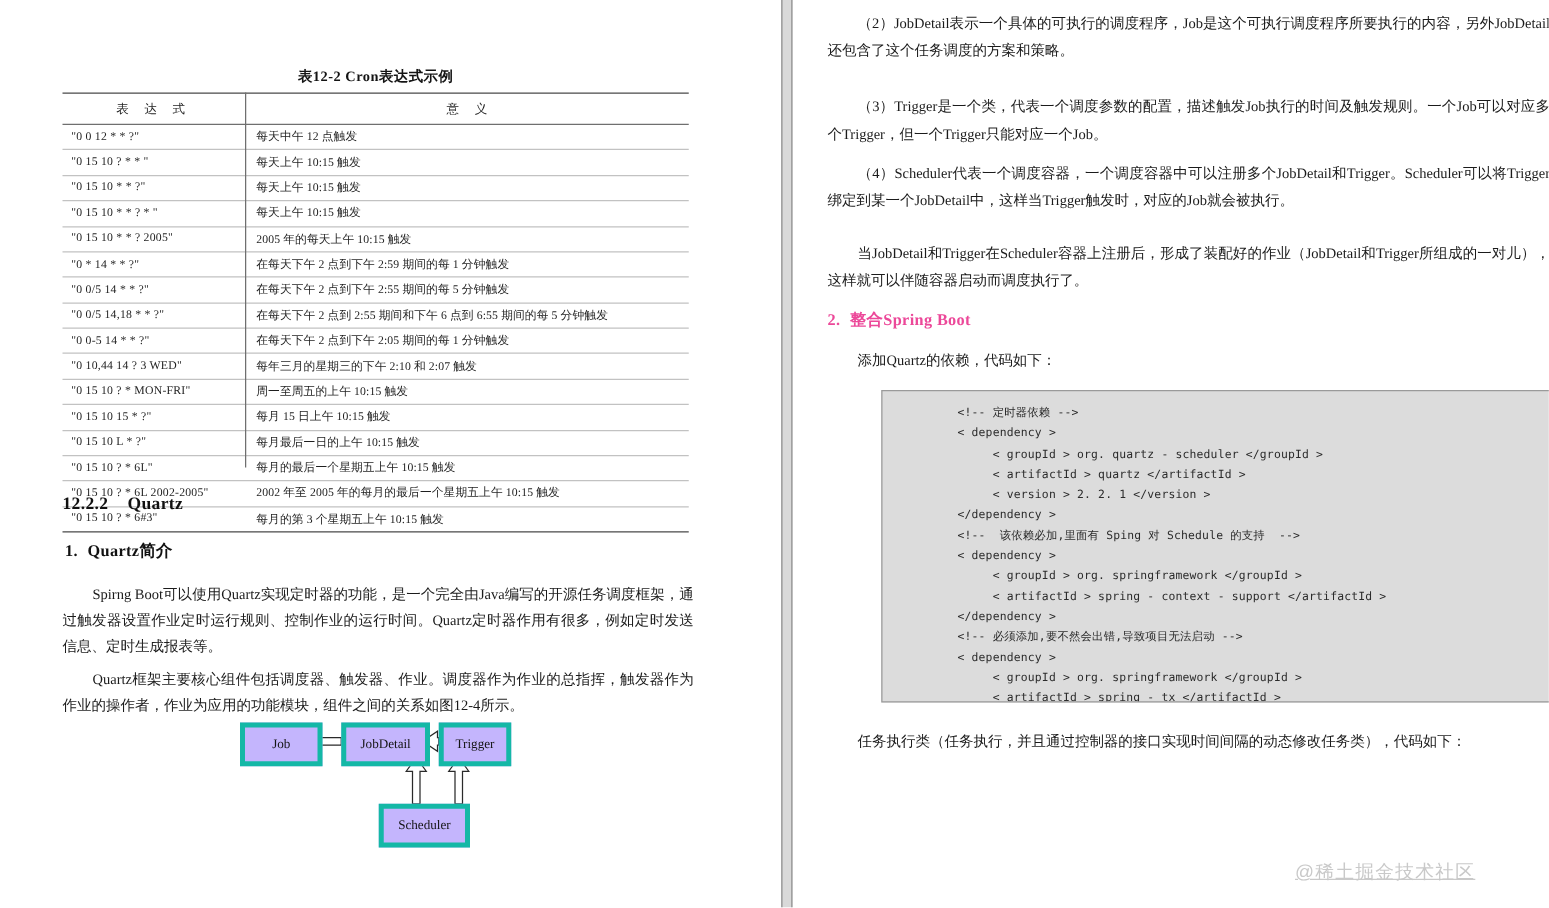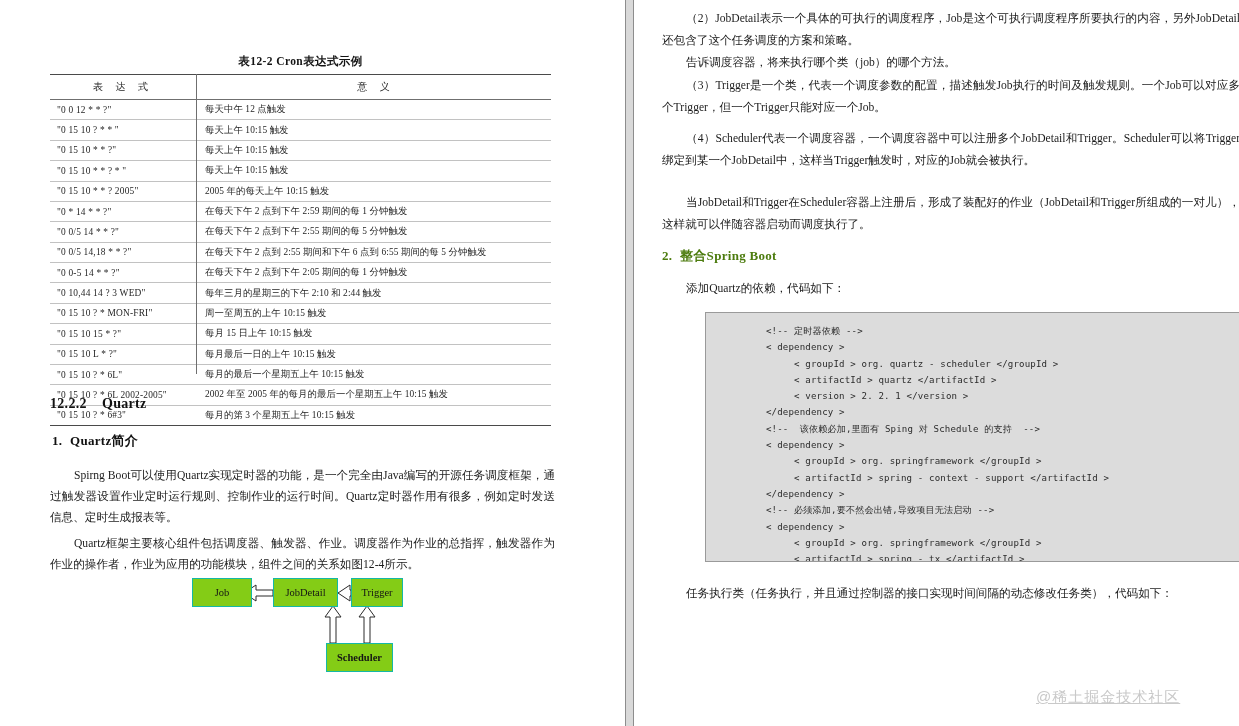--- a/index.html
+++ b/index.html
@@ -100,51 +100,51 @@
   p.ind{text-indent:24px;}
 
   .p1{left:50px;top:421px;width:505px;}
   .p2{left:50px;top:489px;width:505px;}
   .p-job{left:50px;top:658px;width:505px;font-weight:bold;}
 
   
   .diagram{position:absolute;left:50px;top:525px;width:505px;height:112px;}
   .dbox{
     position:absolute;
-    border:1px solid #14b8a6;
-    background:#84cc16;
+    border:4px solid #14b8a6;
+    background:#c4b5fd;
     display:flex;align-items:center;justify-content:center;
     font-size:10.5px;color:#151515;
     font-family:"Liberation Serif","DejaVu Serif",serif;
   }
   .box-job{left:142px;top:9px;width:58px;height:27px;}
   .box-jobdetail{left:223px;top:9px;width:63px;height:27px;}
   .box-trigger{left:301px;top:9px;width:50px;height:27px;}
-  .box-scheduler{left:276px;top:74px;width:65px;height:27px;font-weight:bold;}
+  .box-scheduler{left:253px;top:74px;width:65px;height:27px;}
   .diagram svg{position:absolute;left:0;top:0;width:505px;height:112px;}
   .fig-cap{
     position:absolute;left:50px;top:632px;width:505px;text-align:center;
     font-size:11.2px;font-weight:bold;color:#141414;letter-spacing:.3px;
   }
 
   
   p.rbody{
     position:absolute;margin:0;
     font-size:11.6px;line-height:21.5px;
     text-align:justify;color:#1b1b1b;
     font-family:"Liberation Serif","DejaVu Serif",serif;
   }
   .rp1{left:29px;top:8px;width:578px;}
   .rp2{left:29px;top:52px;width:578px;}
   .rp3{left:29px;top:75px;width:578px;}
   .rp4{left:29px;top:128px;width:578px;}
   .rp5{left:29px;top:192px;width:578px;}
   .h-spring{
     position:absolute;left:29px;top:247px;font-size:13px;font-weight:bold;
-    color:#4d7c0f;letter-spacing:.3px;
+    color:#ec4899;letter-spacing:.3px;
     font-family:"Liberation Serif","DejaVu Serif",serif;
   }
   .h-spring .num{display:inline-block;min-width:18px;}
   .rp6{left:29px;top:278px;width:578px;}
   .rp7{left:29px;top:583px;width:578px;}
 
   
   .codeblock{
     position:absolute;left:72px;top:312px;width:1145px;height:250px;
     background:#dcdcdc;
@@ -224,21 +224,21 @@
         <tr>
             <td class="expr">"0 0/5 14,18 *  * ?"</td>
             <td class="mean">在每天下午 2 点到 2:55 期间和下午 6 点到 6:55 期间的每 5 分钟触发</td>
           </tr>
         <tr>
             <td class="expr">"0 0-5 14 *  * ?"</td>
             <td class="mean">在每天下午 2 点到下午 2:05 期间的每 1 分钟触发</td>
           </tr>
         <tr>
             <td class="expr">"0 10,44 14 ? 3 WED"</td>
-            <td class="mean">每年三月的星期三的下午 2:10 和 2:44 触发</td>
+            <td class="mean">每年三月的星期三的下午 2:10 和 2:07 触发</td>
           </tr>
         <tr>
             <td class="expr">"0 15 10 ?  *  MON-FRI"</td>
             <td class="mean">周一至周五的上午 10:15 触发</td>
           </tr>
         <tr>
             <td class="expr">"0 15 10 15  * ?"</td>
             <td class="mean">每月 15 日上午 10:15 触发</td>
           </tr>
         <tr>
@@ -289,21 +289,20 @@
       <div class="dbox box-scheduler">Scheduler</div>
     </div>
 
 
   </div>
 
   <div class="col-divider"></div>
 
   <div class="col-right">
     <p class="rbody ind rp1">（2）JobDetail表示一个具体的可执行的调度程序，Job是这个可执行调度程序所要执行的内容，另外JobDetail还包含了这个任务调度的方案和策略。</p>
-    <p class="rbody ind rp2">告诉调度容器，将来执行哪个类（job）的哪个方法。</p>
     <p class="rbody ind rp3">（3）Trigger是一个类，代表一个调度参数的配置，描述触发Job执行的时间及触发规则。一个Job可以对应多个Trigger，但一个Trigger只能对应一个Job。</p>
     <p class="rbody ind rp4">（4）Scheduler代表一个调度容器，一个调度容器中可以注册多个JobDetail和Trigger。Scheduler可以将Trigger绑定到某一个JobDetail中，这样当Trigger触发时，对应的Job就会被执行。</p>
     <p class="rbody ind rp5">当JobDetail和Trigger在Scheduler容器上注册后，形成了装配好的作业（JobDetail和Trigger所组成的一对儿），这样就可以伴随容器启动而调度执行了。</p>
 
     <div class="h-spring">
       <span class="num">2.</span><span>整合Spring Boot</span>
     </div>
 
     <p class="rbody ind rp6">添加Quartz的依赖，代码如下：</p>
 

